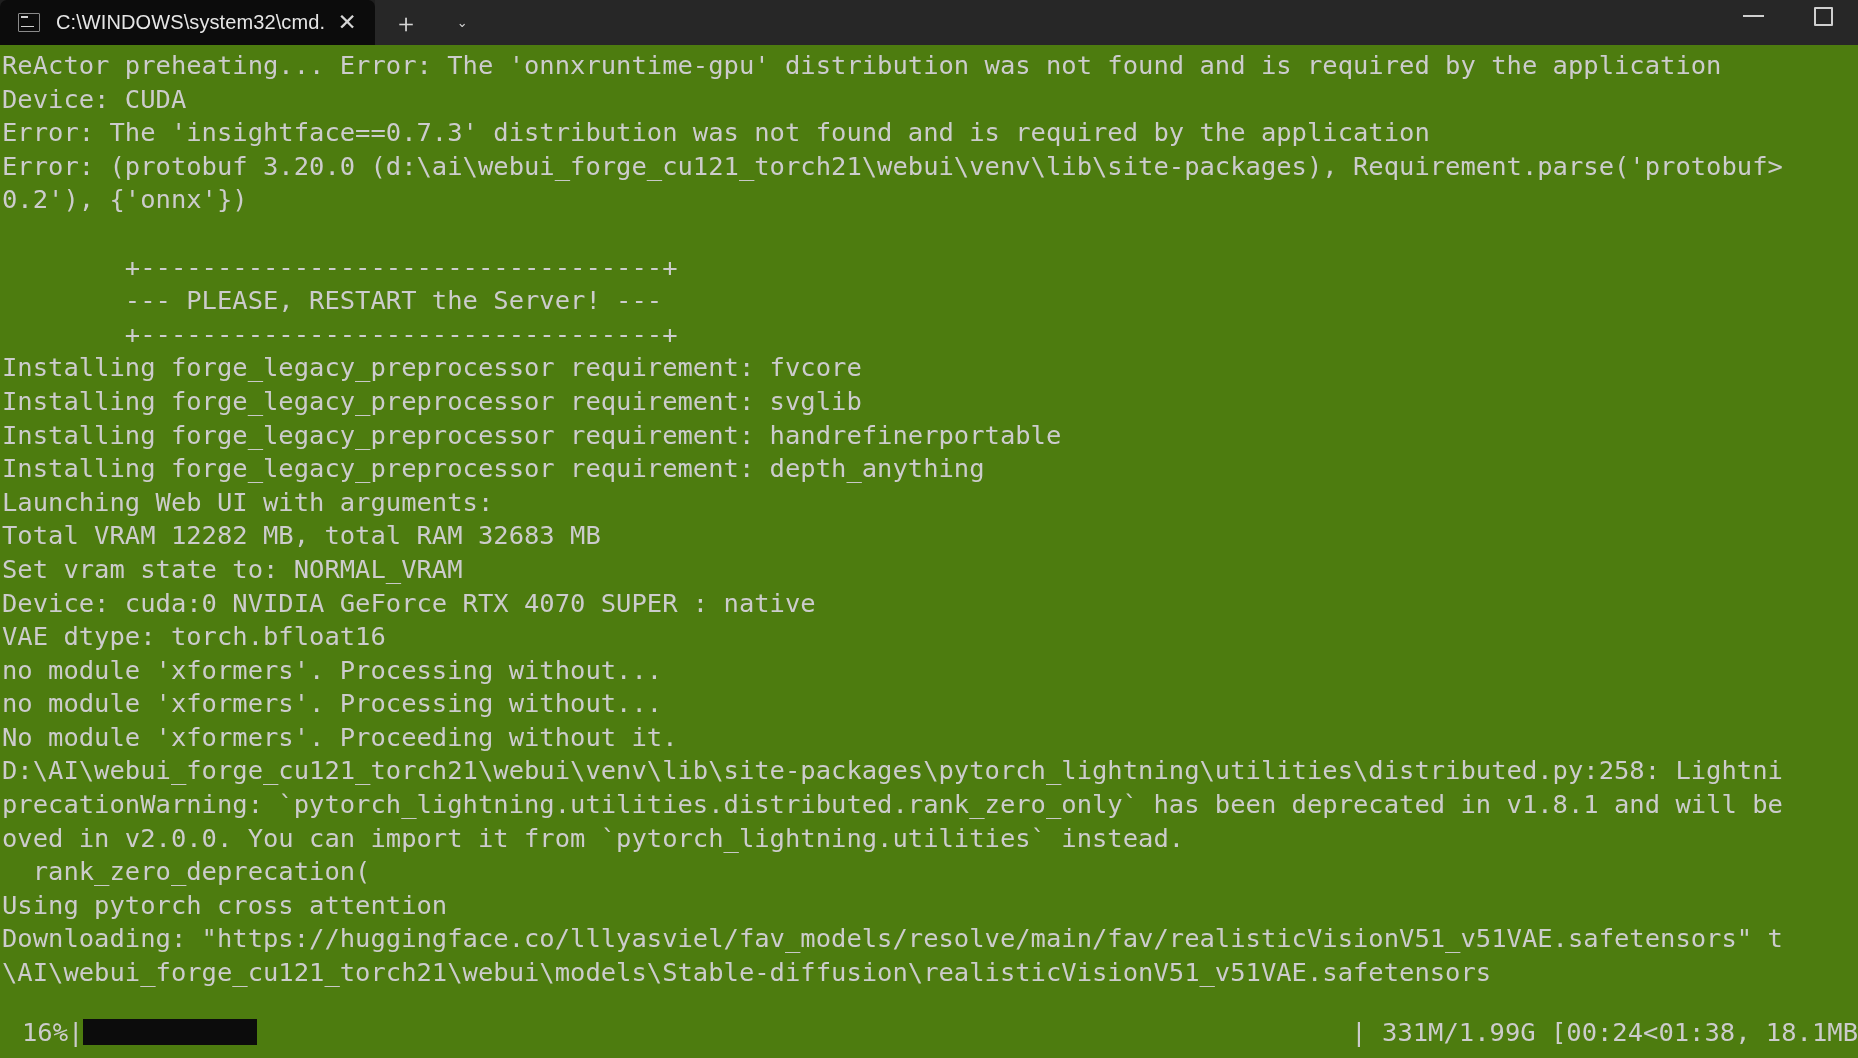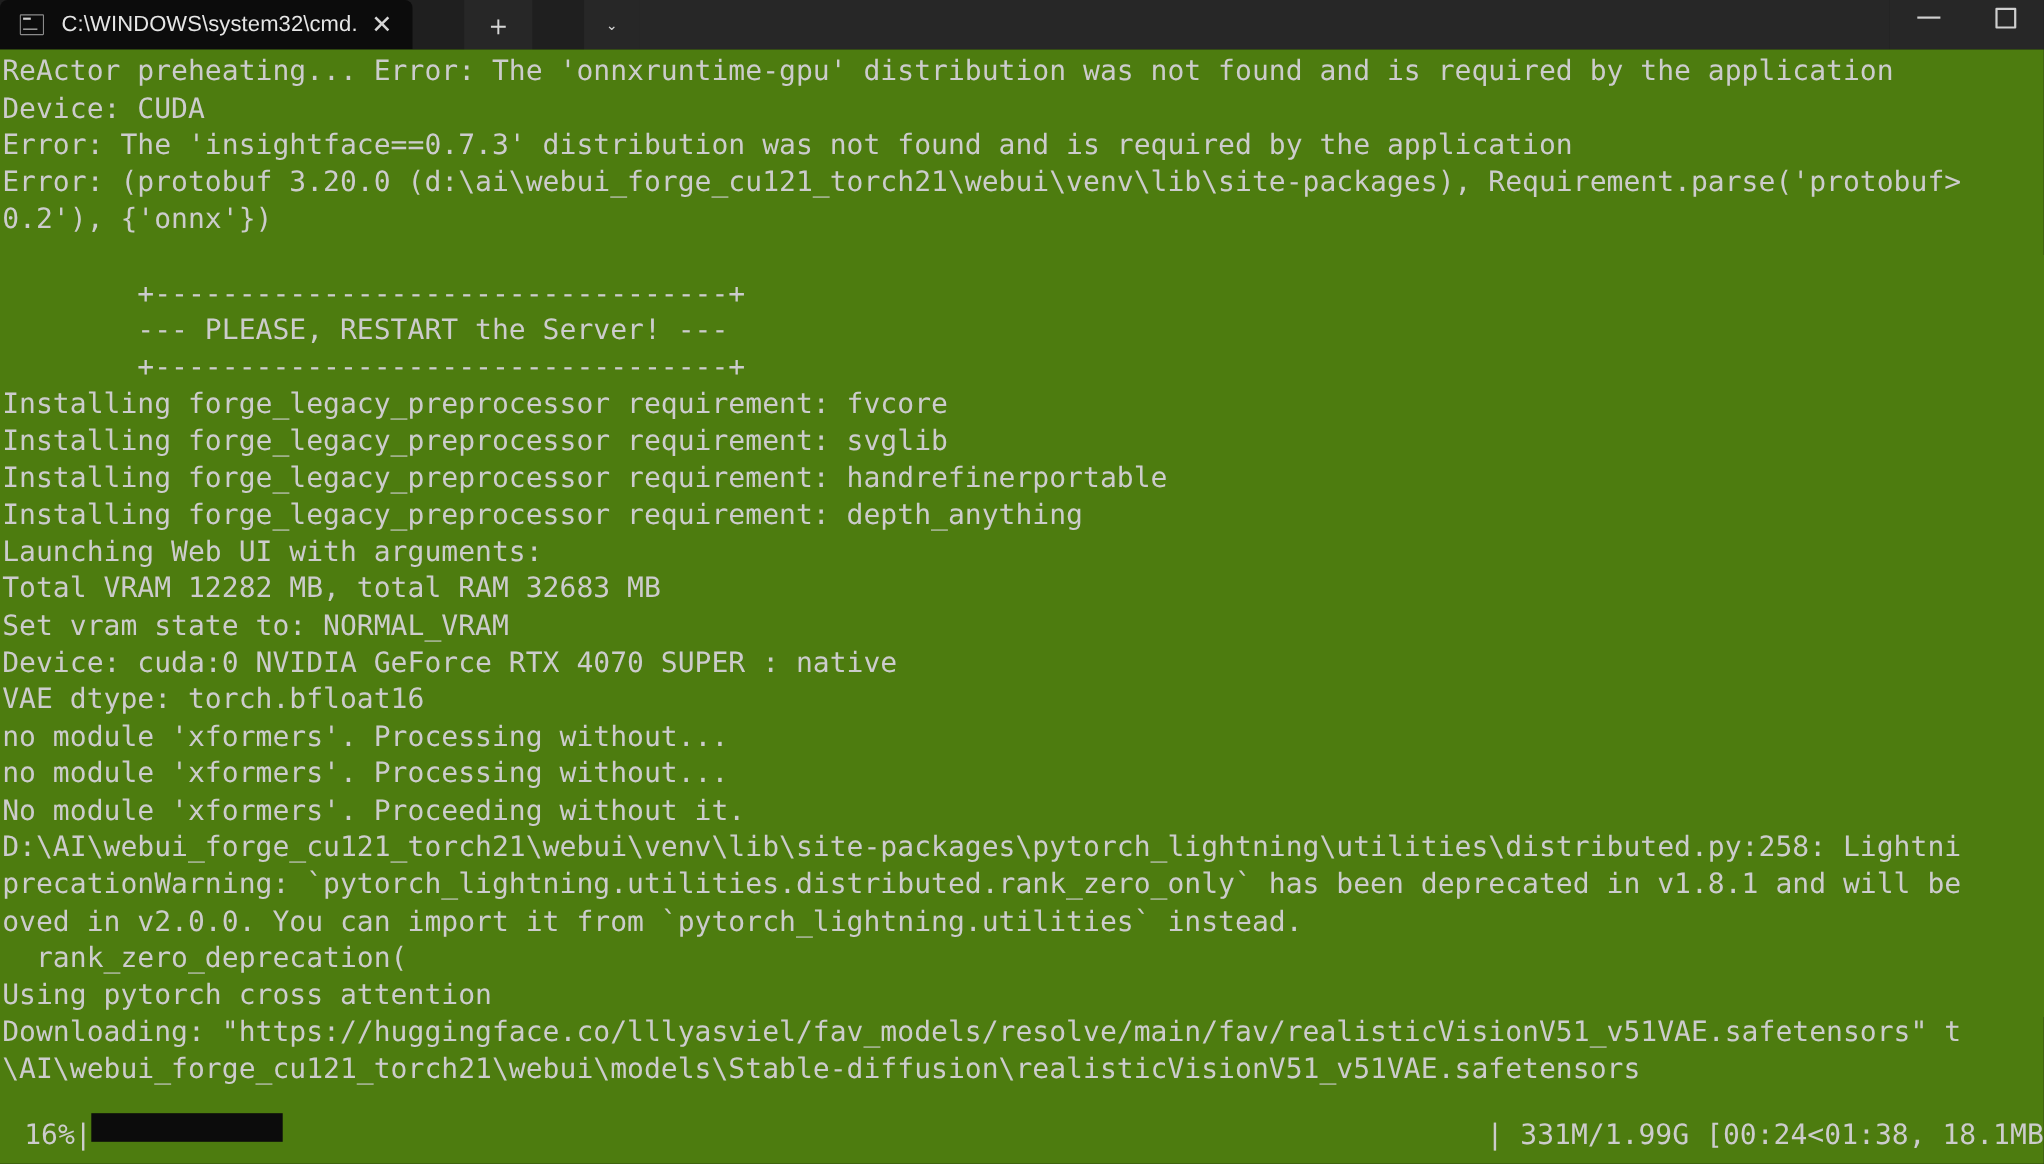--- a/index.html
+++ b/index.html
@@ -22,21 +22,20 @@
     width: 1858px;
     height: 45px;
     background: #1f1f1f;
     display: flex;
     align-items: stretch;
   }
   .tabstrip {
     display: flex;
     align-items: center;
     height: 45px;
-    gap: 47px;
   }
   .tab {
     display: flex;
     align-items: center;
     height: 45px;
     padding: 0 6px 0 18px;
     background: #0c0c0c;
     border-top-left-radius: 7px;
     border-top-right-radius: 7px;
     min-width: 330px;
@@ -181,21 +180,21 @@
     color: #cccccc;
     font-family: "DejaVu Sans Mono", monospace;
     font-size: 25.5px;
     line-height: 40px;
   }
   .pbar-wrap {
     position: absolute;
     left: 2px;
     top: 0;
     display: flex;
-    align-items: flex-start;
+    align-items: center;
     height: 40px;
   }
   .pbar-pct {
     color: #cccccc;
     padding-left: 20px;
   }
   .pbar-sep { color: #cccccc; }
   .pbar-track {
     width: 174px;
     height: 26px;

